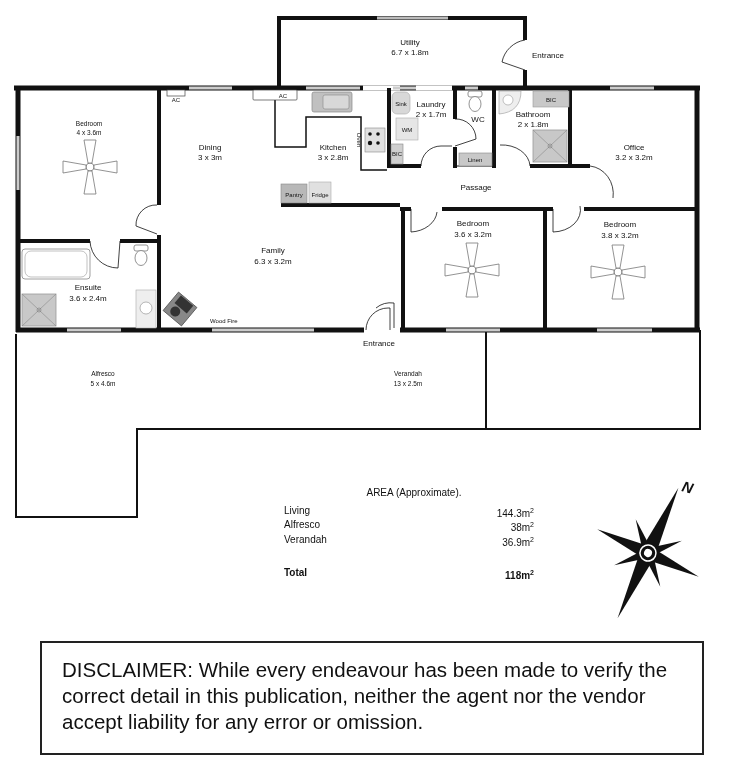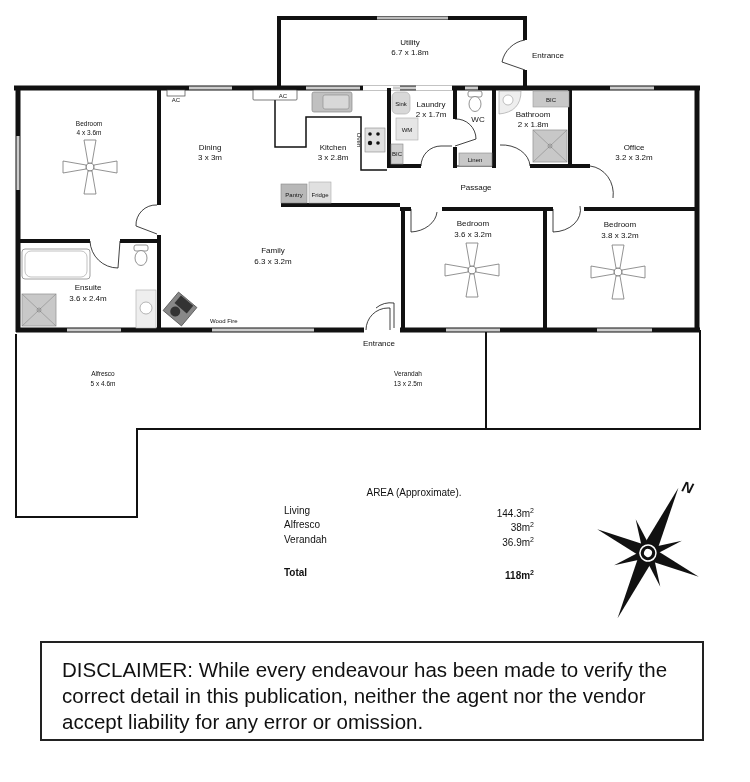--- a/index.html
+++ b/index.html
@@ -6,21 +6,21 @@
   body { width:750px; height:782px; position:relative; overflow:hidden; font-family:"Liberation Sans", sans-serif; color:#111; }
   #plan { position:absolute; left:0; top:0; width:750px; height:782px; }
   .lbl { font-family:"Liberation Sans", sans-serif; font-size:8px; fill:#111; text-anchor:middle; }
   .lbl-sm { font-family:"Liberation Sans", sans-serif; font-size:6.5px; fill:#111; text-anchor:middle; }
   .lbl-xs { font-family:"Liberation Sans", sans-serif; font-size:6px; fill:#111; text-anchor:middle; }
   .area-table { position:absolute; left:284px; top:487px; width:250px; font-size:10px; line-height:11.5px; }
   .area-title { text-align:center; margin-left:10px; margin-bottom:6px; }
   .area-row { display:flex; justify-content:space-between; }
   .area-row.total { font-weight:bold; margin-top:18px; }
   .area-row .val sup { font-size:7px; }
-  .disclaimer { position:absolute; left:40px; top:641px; width:664px; height:100px; border:2px solid #222; box-sizing:border-box; padding:14px 20px 0 20px; font-size:20.5px; line-height:26px; color:#111; }
+  .disclaimer { position:absolute; left:40px; top:641px; width:664px; height:114px; border:2px solid #222; box-sizing:border-box; padding:14px 20px 0 20px; font-size:20.5px; line-height:26px; color:#111; }
 </style>
 </head>
 <body>
 
 <svg id="plan" viewBox="0 0 750 782" xmlns="http://www.w3.org/2000/svg">
   <defs>
     <g id="fan">
       <circle cx="0" cy="0" r="4" fill="#fff" stroke="#777" stroke-width="0.8"></circle>
       <polygon points="-2,-4 -6,-27 6,-27 2,-4" fill="#fff" stroke="#777" stroke-width="0.8"></polygon>
       <polygon points="-2,4 -6,27 6,27 2,4" fill="#fff" stroke="#777" stroke-width="0.8"></polygon>

